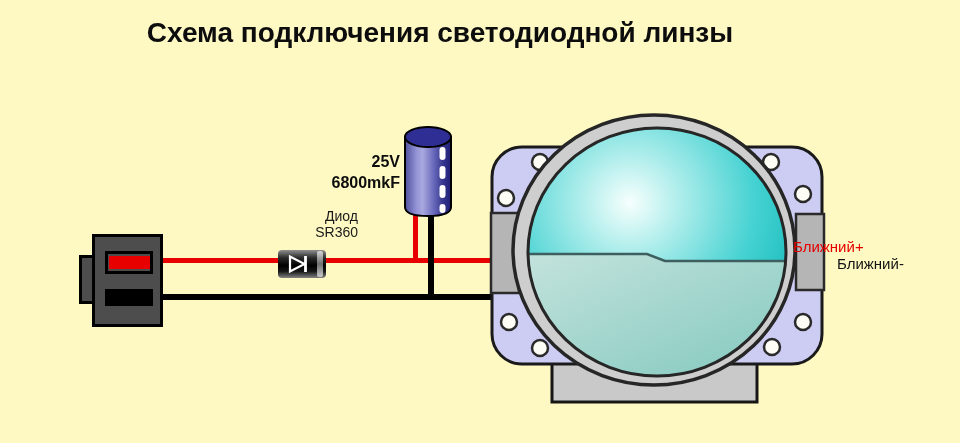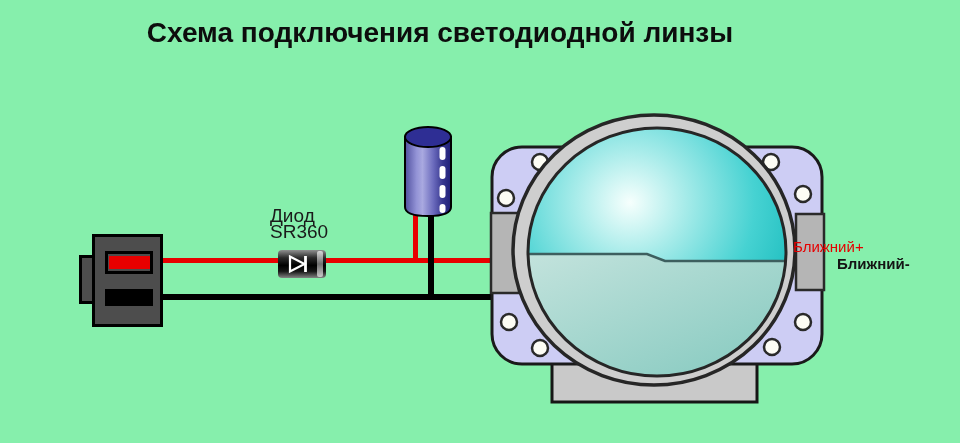--- a/index.html
+++ b/index.html
@@ -1,19 +1,19 @@
 <!DOCTYPE html>
 <html><head>
 <meta charset="utf-8">
 <style>
   * { margin: 0; padding: 0; box-sizing: border-box; }
   body { background: #fff; font-family: "Liberation Sans", sans-serif; }
   .canvas {
     position: relative; width: 960px; height: 443px;
-    background: #86efac; overflow: hidden;
+    background: #fef9c3; overflow: hidden;
   }
   .abs { position: absolute; }
 
   
   .title {
     left: 60px; top: 16px; width: 760px;
     text-align: center; font-weight: bold; font-size: 28px;
     line-height: 34px; color: #0d0d0d; letter-spacing: 0px;
   }
 
@@ -36,37 +36,37 @@
     border-radius:4px;
     background: linear-gradient(180deg,#909090 0%,#2a2a2a 28%,#000 55%,#161616 76%,#838383 100%);
   }
   .diode-band {
     position:absolute; right:3px; top:1px; bottom:1px; width:6px;
     background: linear-gradient(180deg,#d8d8d8 0%,#6f6f6f 50%,#c9c9c9 100%);
     border-radius:2px;
   }
   .diode-sym { position:absolute; left:0; top:0; }
   .diode-label {
-    left:270px; top:208px; width:95px; text-align:left;
-    font-size:19px; line-height:16px; color:#1a1a1a; z-index:5;
+    left:263px; top:208px; width:95px; text-align:right;
+    font-size:14px; line-height:16px; color:#1a1a1a; z-index:5;
   }
 
   
   .cap-label {
     left:290px; top:151px; width:110px; text-align:right;
     font-weight:bold; font-size:16px; line-height:21px; color:#0d0d0d;
   }
   .cap-svg { left:403px; top:123px; z-index:6; }
 
   
   .lens-svg { left:480px; top:100px; z-index:5; }
 
   
   .lbl-pos { left:793px; top:238px; font-size:15px; line-height:17px; color:#e60000; z-index:6; }
-  .lbl-neg { left:837px; top:255px; font-size:15px; line-height:17px; color:#141414; z-index:6;font-weight:bold; }
+  .lbl-neg { left:837px; top:255px; font-size:15px; line-height:17px; color:#141414; z-index:6; }
 </style>
 </head>
 <body>
 
 <div class="canvas">
 
   <div class="abs title">
     <div>Схема подключения светодиодной линзы</div>
   </div>
 
@@ -87,20 +87,22 @@
   </div>
   <div class="abs diode-body">
     <div class="diode-band"></div>
     <svg class="diode-sym" width="48" height="28" viewBox="0 0 48 28">
       <polygon points="12,6.5 12,21.5 26.5,14" fill="none" stroke="#ffffff" stroke-width="2.2"></polygon>
       <line x1="27.5" y1="6" x2="27.5" y2="22" stroke="#ffffff" stroke-width="2.8"></line>
     </svg>
   </div>
 
   <div class="abs cap-label">
+    <div>25V</div>
+    <div>6800mkF</div>
   </div>
 
   <svg class="abs cap-svg" width="50" height="100" viewBox="0 0 50 100">
     <defs>
       <linearGradient id="capGrad" x1="0" y1="0" x2="1" y2="0">
         <stop offset="0" stop-color="#50509f"></stop>
         <stop offset="0.25" stop-color="#9393d6"></stop>
         <stop offset="0.38" stop-color="#a9a9e0"></stop>
         <stop offset="0.62" stop-color="#6a6abc"></stop>
         <stop offset="0.82" stop-color="#37378f"></stop>

